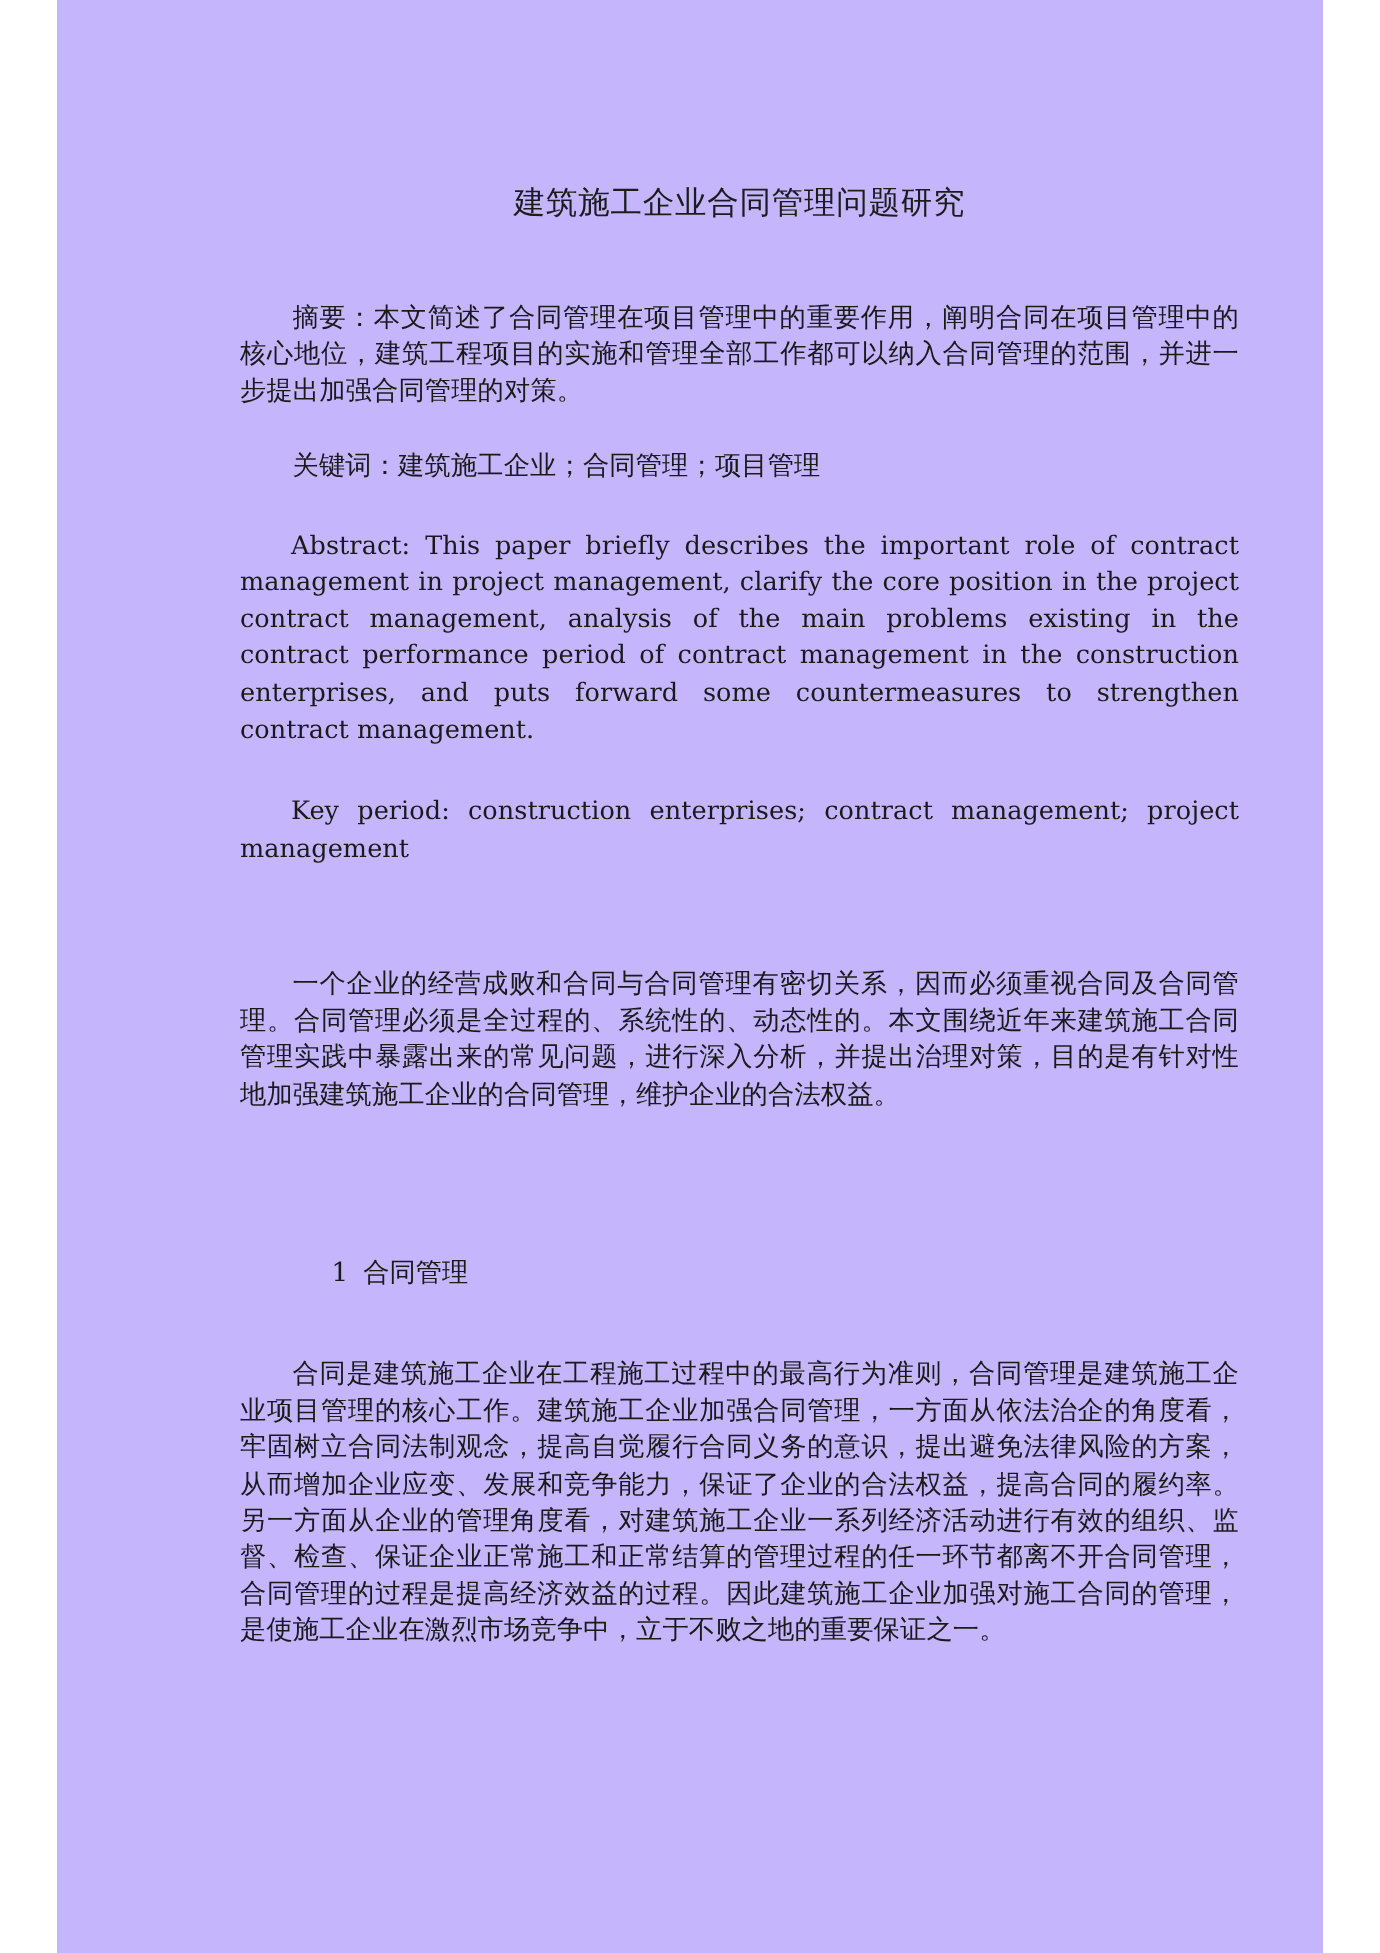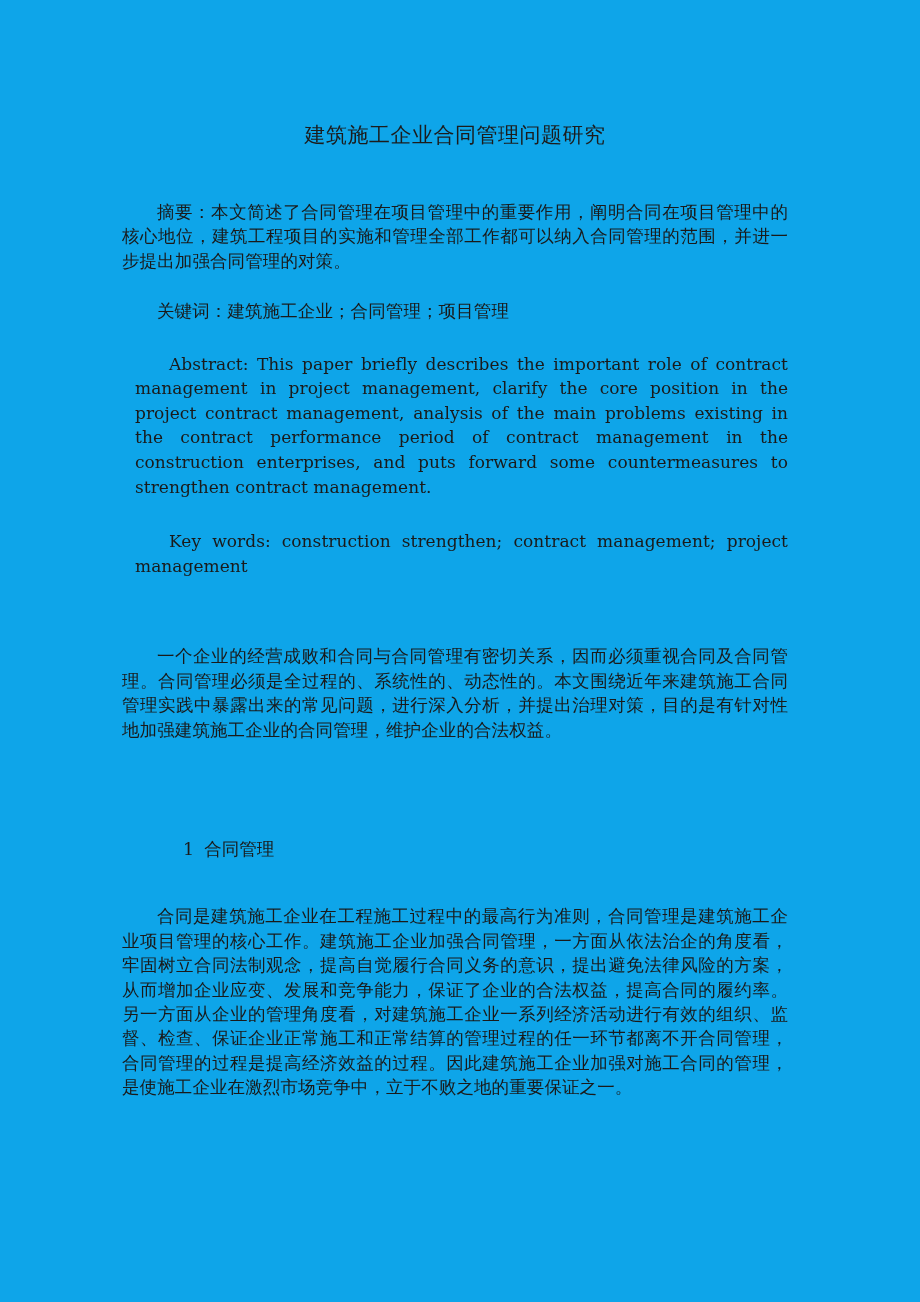--- a/index.html
+++ b/index.html
@@ -4,24 +4,24 @@
 <title>建筑施工企业合同管理问题研究</title>
 <style>
   html, body {
     margin: 0;
     padding: 0;
     background: #ffffff;
   }
 
   .page {
     position: relative;
-    width: 920px;
+    width: 844px;
     height: 1302px;
     margin: 0 auto;
-    background: #0ea5e9;
+    background: #c4b5fd;
     overflow: hidden;
     box-sizing: border-box;
   }
 
   .content {
     position: absolute;
     left: 122px;
     top: 0;
     width: 666px;
   }
@@ -52,21 +52,20 @@
   }
 
   .para.cn {
     letter-spacing: 0.1px;
   }
 
   .para.en {
     font-size: 17px;
     line-height: 24.6px;
     letter-spacing: 0.05px;
-    margin-left: 13px;
   }
 
   .indent {
     text-indent: 2em;
   }
 
   
   .gap-abstract   { height: 50px; }
   .gap-keywords   { height: 26px; }
   .gap-en-abs     { height: 28px; }
@@ -106,21 +105,21 @@
     <div class="gap-keywords"></div>
 
     <p class="para cn indent">关键词：建筑施工企业；合同管理；项目管理</p>
 
     <div class="gap-en-abs"></div>
 
     <p class="para en indent">Abstract: This paper briefly describes the important role of contract management in project management, clarify the core position in the project contract management, analysis of the main problems existing in the contract performance period of contract management in the construction enterprises, and puts forward some countermeasures to strengthen contract management.</p>
 
     <div class="gap-en-kw"></div>
 
-    <p class="para en indent">Key words: construction strengthen; contract management; project management</p>
+    <p class="para en indent">Key period: construction enterprises; contract management; project management</p>
 
     <div class="gap-intro"></div>
 
     <p class="para cn indent">一个企业的经营成败和合同与合同管理有密切关系，因而必须重视合同及合同管理。合同管理必须是全过程的、系统性的、动态性的。本文围绕近年来建筑施工合同管理实践中暴露出来的常见问题，进行深入分析，并提出治理对策，目的是有针对性地加强建筑施工企业的合同管理，维护企业的合法权益。</p>
 
     <div class="gap-section"></div>
 
     <h2 class="section-heading">
       <span class="num">1</span><span>合同管理</span>
     </h2>

